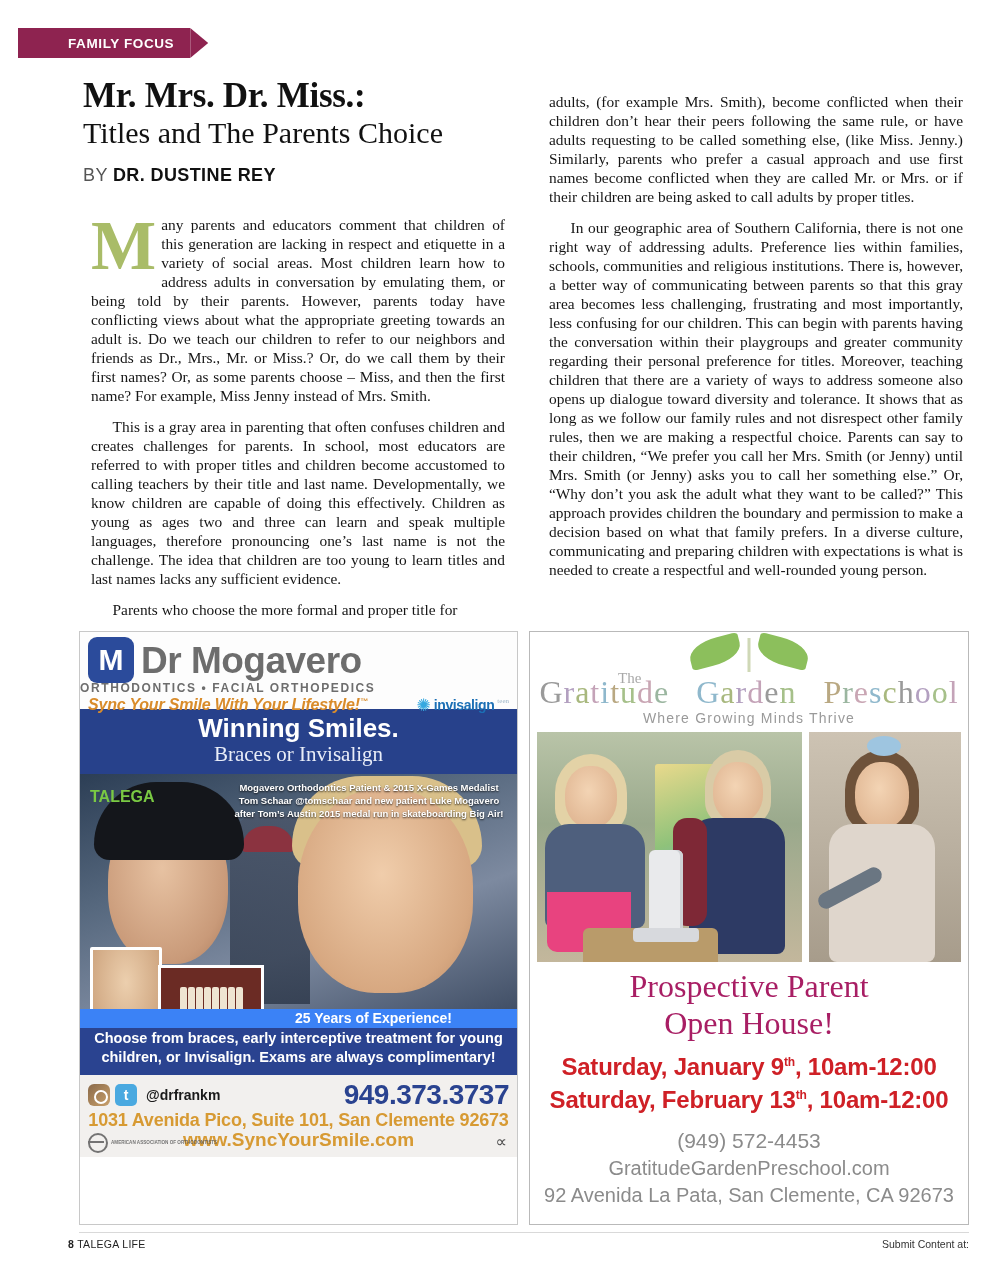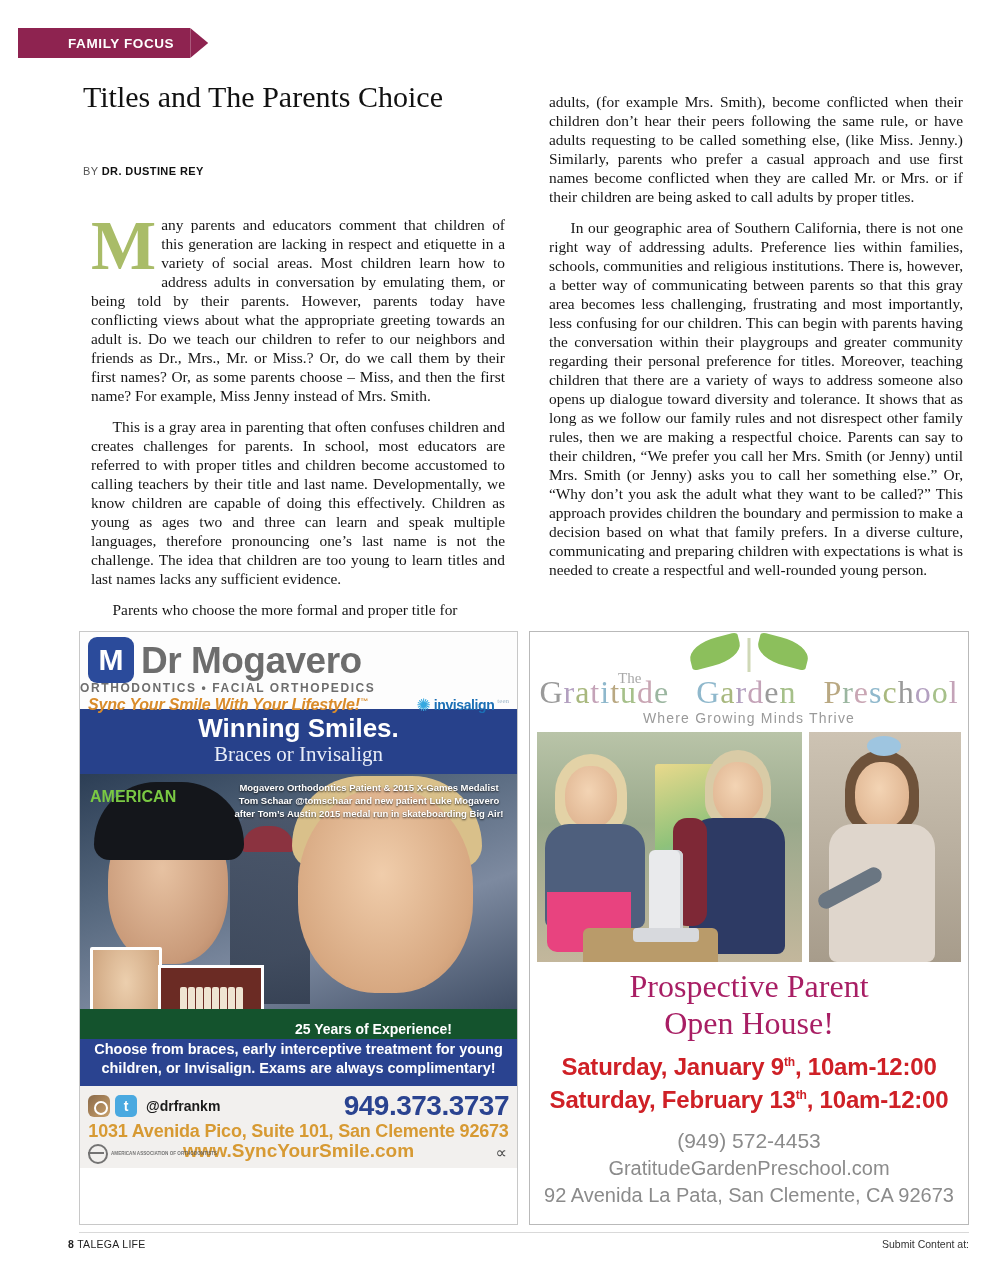--- a/index.html
+++ b/index.html
@@ -38,21 +38,21 @@
     font-weight:bold;font-size:35px;line-height:1.04;
     letter-spacing:-0.3px;color:#111;
   }
   .headline h2{
     margin:3px 0 0 0;font-family:"Liberation Serif",serif;
     font-weight:normal;font-size:30px;line-height:1.08;color:#111;
   }
   .byline{
     position:absolute;left:83px;top:165px;
     font-family:"Liberation Sans",sans-serif;
-    font-size:11px;letter-spacing:.4px;color:#222;
+    font-size:18px;letter-spacing:.4px;color:#222;
   }
   .byline .by{font-weight:normal;color:#555;}
   .byline .name{font-weight:bold;color:#111;}
 
   
   .col{
     position:absolute;width:438px;
     font-family:"Liberation Serif",serif;
     font-size:15.4px;line-height:1.235;
     text-align:justify;
@@ -141,23 +141,23 @@
   .mog-teeth .row{display:flex;gap:1px;}
   .mog-teeth .t{width:7px;height:24px;background:#efe4d2;border-radius:2px;}
 
   .mog-credit{
     position:absolute;right:8px;top:8px;width:280px;text-align:center;
     color:#fff;font-family:"Liberation Sans",sans-serif;font-weight:bold;
     font-size:9.5px;line-height:1.35;text-shadow:0 1px 2px rgba(0,0,0,.8);
   }
 
   .mog-exp{
-    background:#14532d;color:#fff;text-align:center;
+    background:#3b82f6;color:#fff;text-align:center;
     font-family:"Liberation Sans",sans-serif;font-weight:bold;
-    padding:12px 0 2px;font-size:14px;
+    padding:1px 0 2px;font-size:14px;
     padding-left:150px;
   }
   .mog-offer{
     background:#2a4390;color:#fff;text-align:center;
     font-family:"Liberation Sans",sans-serif;font-weight:bold;
     font-size:14.5px;line-height:1.28;padding:1px 14px 8px;
   }
 
   .mog-contact{background:#f2f0ee;padding:4px 8px 6px;position:relative;}
   .mog-c-row1{display:flex;align-items:center;}
@@ -231,20 +231,21 @@
 <body>
 
 <div class="page">
 
   <div class="tag-wrap">
     <div class="tag">FAMILY FOCUS</div>
     <div class="tag-point"></div>
   </div>
 
   <div class="headline">
+    <h1>Mr. Mrs. Dr. Miss.:</h1>
     <h2>Titles and The Parents Choice</h2>
   </div>
   <div class="byline">
     <span class="by">BY</span>
     <span class="name">DR. DUSTINE REY</span>
   </div>
 
   <div class="col col-left">
     <p class="first"><span class="dropcap">M</span><span>any parents and educators comment that children of this generation are lacking in respect and etiquette in a variety of social areas. Most children learn how to address adults in conversation by emulating them, or being told by their parents. However, parents today have conflicting views about what the appropriate greeting towards an adult is. Do we teach our children to refer to our neighbors and friends as Dr., Mrs., Mr. or Miss.? Or, do we call them by their first names? Or, as some parents choose – Miss, and then the first name? For example, Miss Jenny instead of Mrs. Smith.</span></p>
     <p>This is a gray area in parenting that often confuses children and creates challenges for parents. In school, most educators are referred to with proper titles and children become accustomed to calling teachers by their title and last name. Developmentally, we know children are capable of doing this effectively. Children as young as ages two and three can learn and speak multiple languages, therefore pronouncing one’s last name is not the challenge. The idea that children are too young to learn titles and last names lacks any sufficient evidence.</p>
@@ -277,21 +278,21 @@
     <div class="mog-banner">
       <div class="b1">Winning Smiles.</div>
       <div class="b2">Braces or Invisalign</div>
     </div>
 
     <div class="mog-photo">
       <div class="crowd"></div>
       <div class="cap-red"></div>
       <div class="face face-a"></div>
       <div class="helmet"></div>
-      <div class="monster">AMERICAN</div>
+      <div class="monster">TALEGA</div>
       <div class="hair-b"></div>
       <div class="face face-b"></div>
       <div class="mog-credit">Mogavero Orthodontics Patient &amp; 2015 X-Games Medalist Tom Schaar @tomschaar and new patient Luke Mogavero after Tom’s Austin 2015 medal run in skateboarding Big Air!</div>
       <div class="mog-inset"></div>
       <div class="mog-teeth">
         <div class="row">
           <span class="t"></span>
             <span class="t"></span>
             <span class="t"></span>
             <span class="t"></span>

